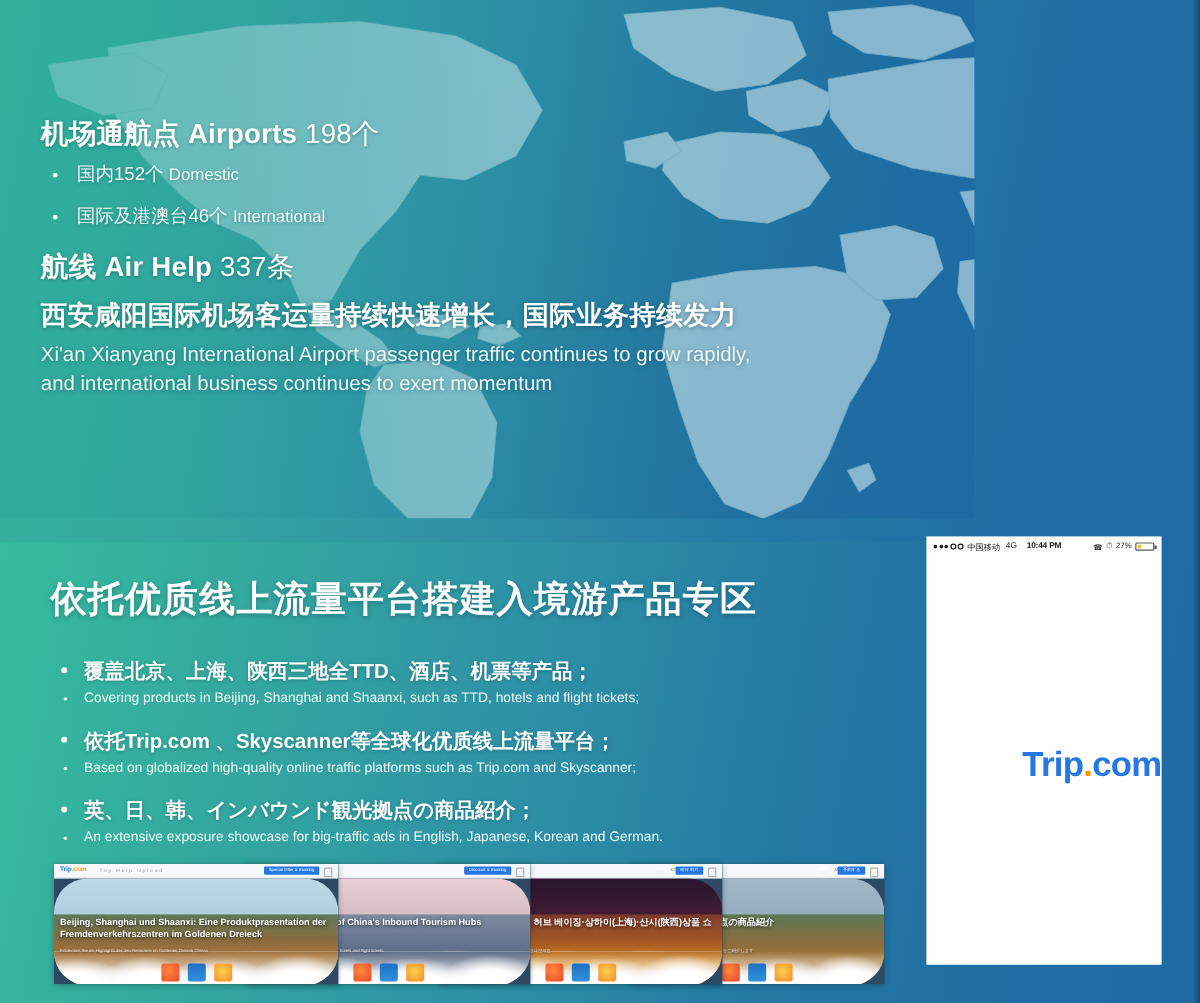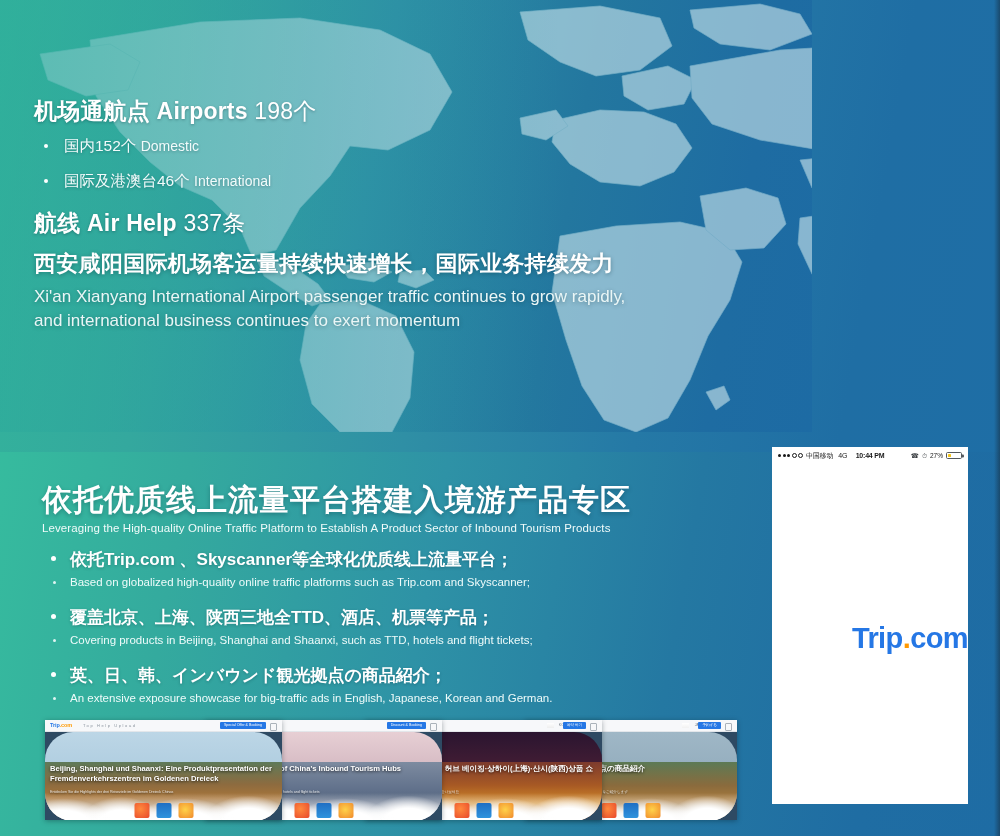--- a/index.html
+++ b/index.html
@@ -535,31 +535,30 @@
         </svg>
       </span>
       <div class="province-label">陕西</div>
     </div>
   </div>
 
   <div class="bottom-section">
 
     <div class="sec-title">
       <div class="sec-title-cn">依托优质线上流量平台搭建入境游产品专区</div>
-      <div class="sec-title-en">Leveraging the High-quality Online Traffic Platform to Establish A Product Sector of Inbound Tourism Products</div>
     </div>
 
     <ul class="feature-list">
+      <li>
+        <div class="feat-cn">覆盖北京、上海、陕西三地全TTD、酒店、机票等产品；</div>
+        <div class="feat-en">Covering products in Beijing, Shanghai and Shaanxi, such as TTD, hotels and flight tickets;</div>
+      </li>
       <li>
         <div class="feat-cn">依托Trip.com 、Skyscanner等全球化优质线上流量平台；</div>
         <div class="feat-en">Based on globalized high-quality online traffic platforms such as Trip.com and Skyscanner;</div>
-      </li>
-      <li>
-        <div class="feat-cn">覆盖北京、上海、陕西三地全TTD、酒店、机票等产品；</div>
-        <div class="feat-en">Covering products in Beijing, Shanghai and Shaanxi, such as TTD, hotels and flight tickets;</div>
       </li>
       <li>
         <div class="feat-cn">英、日、韩、インバウンド観光拠点の商品紹介；</div>
         <div class="feat-en">An extensive exposure showcase for big-traffic ads in English, Japanese, Korean and German.</div>
       </li>
     </ul>
 
     <div class="thumb-strip">
 
       <div class="thumb">

